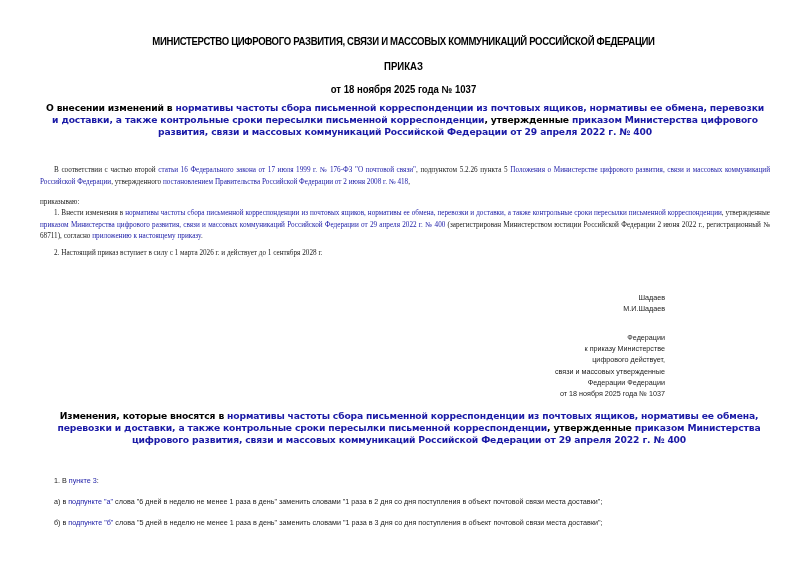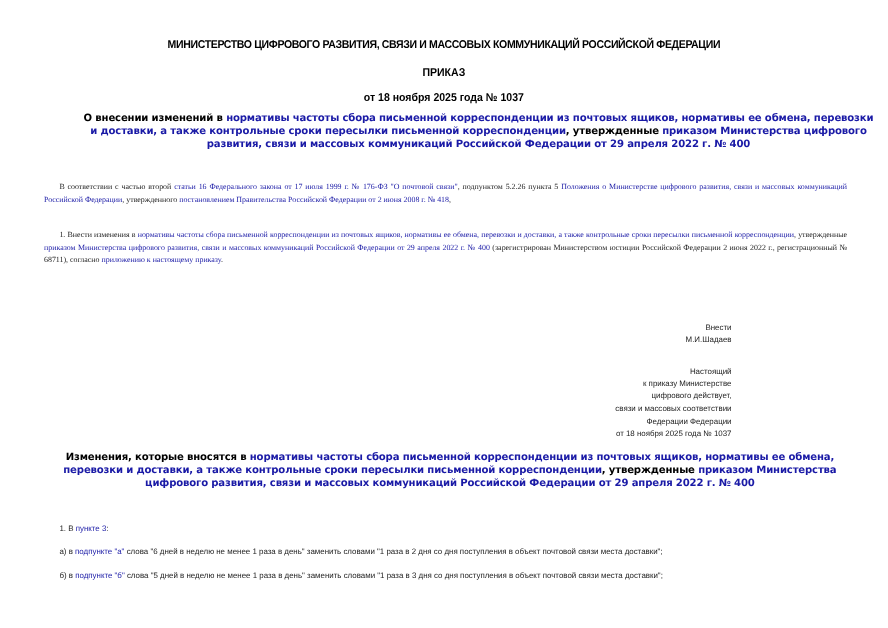--- a/index.html
+++ b/index.html
@@ -59,21 +59,21 @@
       position: absolute;
       left: 44px;
       width: 722px;
       font-size: 9.2px;
       font-weight: bold;
       line-height: 12.2px;
       text-align: center;
       font-family: "DejaVu Sans", sans-serif;
       letter-spacing: -0.15px;
     }
-    .t1 { top: 102px; margin-left: 30px; }
+    .t1 { top: 102px; }
     .t2 { top: 410px; left: 43px; width: 732px; }
     .body-text {
       position: absolute;
       left: 40px;
       width: 730px;
       font-size: 7.2px;
       line-height: 11.6px;
       color: #222;
       text-align: justify;
       font-family: Liberation Serif, serif;
@@ -113,36 +113,38 @@
   <div class="h-date center">от 18 ноября 2025 года № 1037</div>
 
   <div class="title-block t1">
     <span>О внесении изменений в </span><a class="a">нормативы частоты сбора письменной корреспонденции из почтовых ящиков, нормативы ее обмена, перевозки и доставки, а также контрольные сроки пересылки письменной корреспонденции</a><span>, утвержденные </span><a class="a">приказом Министерства цифрового развития, связи и массовых коммуникаций Российской Федерации от 29 апреля 2022 г. № 400</a>
   </div>
 
   <div class="body-text p-basis">
     <span>В соответствии с частью второй </span><a class="a">статьи 16 Федерального закона от 17 июля 1999 г. № 176-ФЗ "О почтовой связи"</a><span>, подпунктом 5.2.26 пункта 5 </span><a class="a">Положения о Министерстве цифрового развития, связи и массовых коммуникаций Российской Федерации</a><span>, утвержденного </span><a class="a">постановлением Правительства Российской Федерации от 2 июня 2008 г. № 418</a><span>,</span>
   </div>
 
+  <div class="body-text p-prikaz">приказываю:</div>
 
   <div class="body-text p-1">
     <span>1. Внести изменения в </span><a class="a">нормативы частоты сбора письменной корреспонденции из почтовых ящиков, нормативы ее обмена, перевозки и доставки, а также контрольные сроки пересылки письменной корреспонденции</a><span>, утвержденные </span><a class="a">приказом Министерства цифрового развития, связи и массовых коммуникаций Российской Федерации от 29 апреля 2022 г. № 400</a><span> (зарегистрирован Министерством юстиции Российской Федерации 2 июня 2022 г., регистрационный № 68711), согласно </span><a class="a">приложению к настоящему приказу</a><span>.</span>
   </div>
 
+  <div class="body-text p-2">2. Настоящий приказ вступает в силу с 1 марта 2026 г. и действует до 1 сентября 2028 г.</div>
 
   <div class="right-block sign">
-    <div>Внести</div>
+    <div>Шадаев</div>
     <div>М.И.Шадаев</div>
   </div>
 
   <div class="right-block appendix">
-    <div>Настоящий</div>
+    <div>Федерации</div>
     <div>к приказу Министерстве</div>
     <div>цифрового действует,</div>
-    <div>связи и массовых соответствии</div>
+    <div>связи и массовых утвержденные</div>
     <div>Федерации Федерации</div>
     <div>от 18 ноября 2025 года № 1037</div>
   </div>
 
   <div class="title-block t2">
     <span>Изменения, которые вносятся в </span><a class="a">нормативы частоты сбора письменной корреспонденции из почтовых ящиков, нормативы ее обмена, перевозки и доставки, а также контрольные сроки пересылки письменной корреспонденции</a><span>, утвержденные </span><a class="a">приказом Министерства цифрового развития, связи и массовых коммуникаций Российской Федерации от 29 апреля 2022 г. № 400</a>
   </div>
 
   <div class="list-item li-1">
     <span>1. В </span><a class="a">пункте 3</a><span>:</span>

